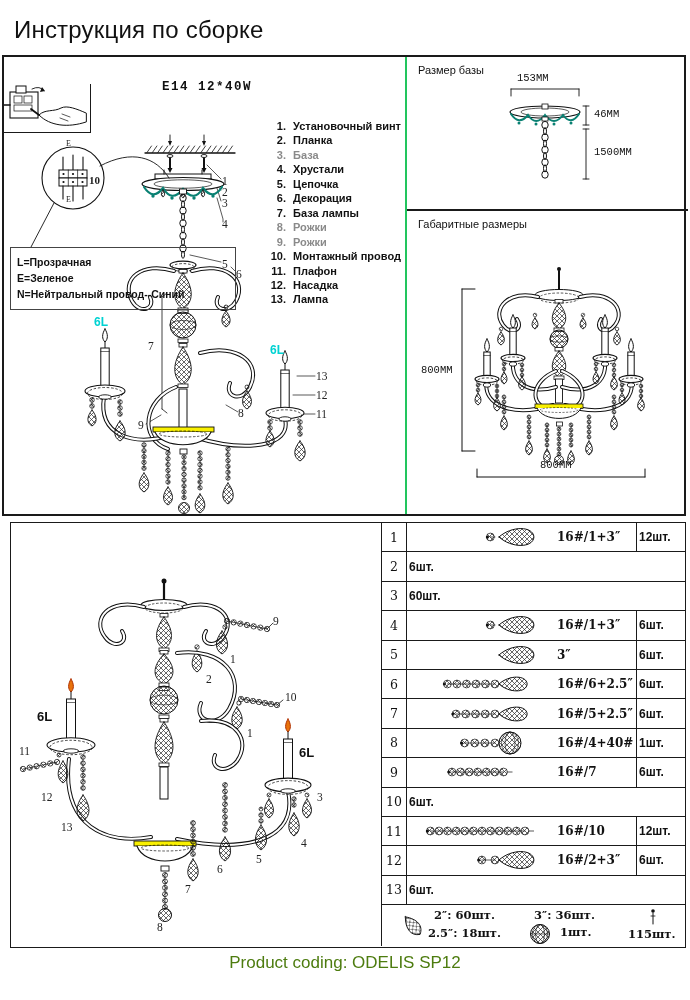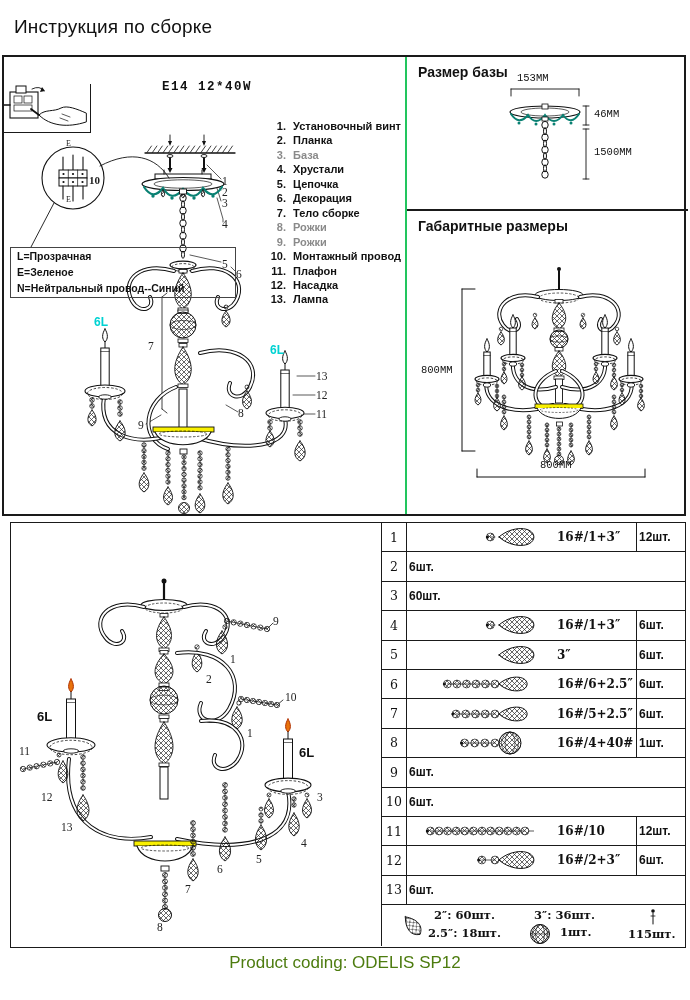--- a/index.html
+++ b/index.html
@@ -1,26 +1,26 @@
 <!DOCTYPE html>
 <html><head>
 <meta charset="utf-8">
 <style>
 html,body{margin:0;padding:0;background:#fff}
 .page{position:relative;width:690px;height:1000px;background:#fff;font-family:"Liberation Sans",sans-serif;color:#111;overflow:hidden}
-.title{position:absolute;left:14px;top:16px;font-size:19px;letter-spacing:.2px}
+.title{position:absolute;left:14px;top:16px;font-size:24px;letter-spacing:.2px}
 .topbox{position:absolute;left:2px;top:55px;width:684px;height:461px;border:2px solid #1a1a1a;box-sizing:border-box}
 .leftpanel{position:absolute;left:0;top:0;width:401px;height:457px;border-right:2px solid #22c55e}
 .rightcol{position:absolute;left:403px;top:0;width:281px;height:457px}
 .basepanel{position:relative;width:281px;height:152px;border-bottom:2px solid #1a1a1a}
 .dimspanel{position:relative;width:281px;height:303px}
-.ptitle{position:absolute;left:11px;top:7px;font-weight:700;font-size:14px}
+.ptitle{position:absolute;left:11px;top:7px;font-weight:400;font-size:11px}
 .handbox{position:absolute;left:0;top:27px;width:86px;height:48px;border-right:1.5px solid #1a1a1a;border-bottom:1.5px solid #1a1a1a}
 .spec{position:absolute;left:158px;top:23px;font:600 12.5px "Liberation Mono",monospace;letter-spacing:1.5px}
-.wirenote{position:absolute;left:6px;top:190px;width:212px;border:1px solid #444;padding:1px 6px;font-size:10.5px;line-height:1.5;font-weight:600}
+.wirenote{position:absolute;left:6px;top:190px;width:212px;border:1px solid #444;padding:7px 6px;font-size:10.5px;line-height:1.5;font-weight:600}
 .parts{position:absolute;left:256px;top:62px;font-size:11px;font-weight:700;line-height:14.45px}
 .parts .prw{display:flex;white-space:nowrap}
 .parts .pnum{width:26px;text-align:right;padding-right:7px}
 .parts .muted{color:#8a8a8a}
 .co{position:absolute;font:11.5px "Liberation Serif",serif;color:#222;white-space:nowrap}
 .cob{font-weight:700;font-size:11px}
 .sixl{position:absolute;font:700 12px "Liberation Sans",sans-serif;color:#00d2d2}
 .sixlb{position:absolute;font:700 13px "Liberation Sans",sans-serif;color:#111}
 .dim{position:absolute;font:10.5px "Liberation Mono",monospace;white-space:nowrap}
 .bottombox{position:absolute;left:10px;top:522px;width:676px;height:426px;border:1.5px solid #1a1a1a;box-sizing:border-box}
@@ -290,21 +290,21 @@
           <div class="prw">
             <span class="pnum">5.</span>
             <span>Цепочка</span>
           </div>
           <div class="prw">
             <span class="pnum">6.</span>
             <span>Декорация</span>
           </div>
           <div class="prw">
             <span class="pnum">7.</span>
-            <span>Тело сборке</span>
+            <span>База лампы</span>
           </div>
           <div class="prw muted">
             <span class="pnum">8.</span>
             <span>Рожки</span>
           </div>
           <div class="prw muted">
             <span class="pnum">9.</span>
             <span>Рожки</span>
           </div>
           <div class="prw">
@@ -806,20 +806,37 @@
                   <ellipse cx="103" cy="13" rx="5" ry="11" fill="none" stroke="#111" stroke-width="0.6"></ellipse>
                   <ellipse cx="103" cy="13" rx="8.5" ry="11" fill="none" stroke="#111" stroke-width="0.6"></ellipse>
                 </svg>
               </span>
               <span class="csize">16#/4+40#</span>
             </div>
             <div class="cqty">1шт.</div>
           </div>
           <div class="prow">
             <div class="cnum">9</div>
+            <div class="cmid">
+              <span class="cicon">
+                <svg width="150" height="26" viewBox="0 0 150 26">
+                  <circle cx="41.900000000000006" cy="13" r="1.6" fill="#111" stroke="none" stroke-width="1"></circle>
+                  <line x1="44.900000000000006" y1="13" x2="96.5" y2="13" stroke="#111" stroke-width="0.7" stroke-linecap="round"></line>
+                  <circle cx="44.900000000000006" cy="13" r="3.9" fill="url(#xh)" stroke="#111" stroke-width="0.7"></circle>
+                  <circle cx="53.5" cy="13" r="3.9" fill="url(#xh)" stroke="#111" stroke-width="0.7"></circle>
+                  <circle cx="62.1" cy="13" r="3.9" fill="url(#xh)" stroke="#111" stroke-width="0.7"></circle>
+                  <circle cx="70.7" cy="13" r="3.9" fill="url(#xh)" stroke="#111" stroke-width="0.7"></circle>
+                  <circle cx="79.3" cy="13" r="3.9" fill="url(#xh)" stroke="#111" stroke-width="0.7"></circle>
+                  <circle cx="87.9" cy="13" r="3.9" fill="url(#xh)" stroke="#111" stroke-width="0.7"></circle>
+                  <circle cx="96.5" cy="13" r="3.9" fill="url(#xh)" stroke="#111" stroke-width="0.7"></circle>
+                  <line x1="100.1" y1="13" x2="105.1" y2="13" stroke="#111" stroke-width="0.7" stroke-linecap="round"></line>
+                </svg>
+              </span>
+              <span class="csize">16#/7</span>
+            </div>
             <div class="cqty">6шт.</div>
           </div>
           <div class="prow">
             <div class="cnum">10</div>
             <div class="cqty">6шт.</div>
           </div>
           <div class="prow">
             <div class="cnum">11</div>
             <div class="cmid">
               <span class="cicon">

